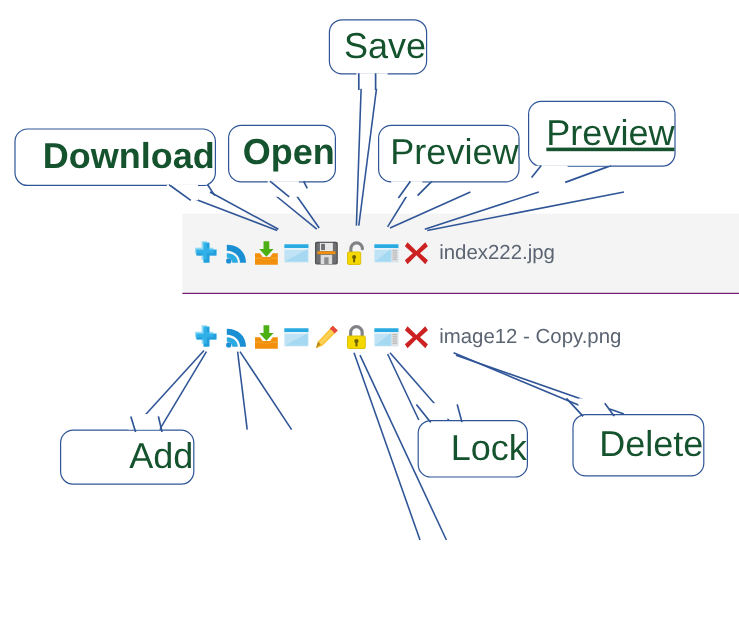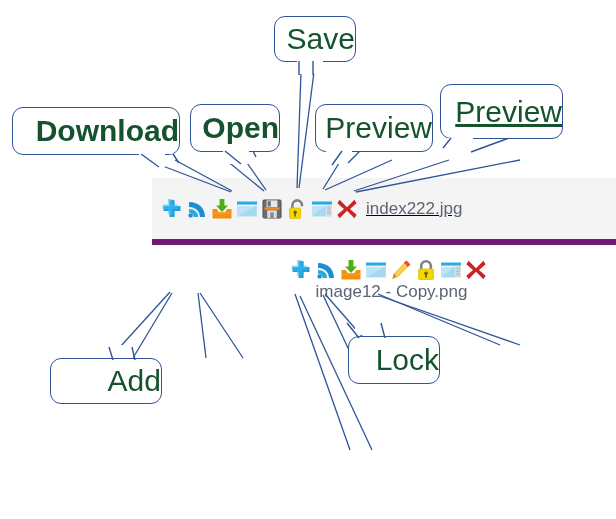--- a/index.html
+++ b/index.html
@@ -26,32 +26,30 @@
     display: flex;
     align-items: center;
     box-sizing: border-box;
   }
   #row-index222 {
     left: 152px;
     top: 178px;
     width: 464px;
     height: 67px;
     background: #f4f4f4;
-    border-bottom: 6px solid #701a75;
+    border-bottom: 1px solid #701a75;
     padding-left: 8px;
-    text-decoration: underline;
   }
   #row-image12 {
     left: 152px;
     top: 258px;
     width: 464px;
     height: 46px;
     background: #ffffff;
     padding-left: 8px;
-    flex-direction: column;
   }
   .icon-strip {
     display: flex;
     align-items: center;
     gap: 1px;
   }
   .icon {
     width: 24px;
     height: 24px;
     flex: 0 0 24px;
@@ -366,25 +364,34 @@
     <span>Add</span>
     <span class="tail" style="left:56px; top:-14px;">
       <svg width="34" height="16" viewBox="0 0 34 16">
         <path d="M6 15 L2 2 M28 15 L25 2" fill="none" stroke="#2f5597" stroke-width="1.4"></path>
         <rect x="6" y="15" width="22.6" height="3" fill="#ffffff"></rect>
       </svg>
     </span>
   </div>
 
 
-  <div class="callout" style="left:348px; top:336px; width:92px; height:48px;">
+  <div class="callout" style="left:348px; top:350px; width:92px; height:48px;">
     <span>Lock</span>
     <span class="tail" style="left:6px; top:-15px;">
       <svg width="36" height="17" viewBox="0 0 36 17">
         <path d="M4 16 L-8 1 M30 16 L26 1" fill="none" stroke="#2f5597" stroke-width="1.4"></path>
         <rect x="4" y="16" width="26.6" height="3" fill="#ffffff"></rect>
       </svg>
     </span>
   </div>
 
+  <div class="callout" style="left:477px; top:345px; width:110px; height:52px;">
+    <span>Delete</span>
+    <span class="tail" style="left:4px; top:-14px;">
+      <svg width="40" height="16" viewBox="0 0 40 16">
+        <path d="M4 15 L-10 0 M30 15 L22 4" fill="none" stroke="#2f5597" stroke-width="1.4"></path>
+        <rect x="4" y="15" width="26.6" height="3" fill="#ffffff"></rect>
+      </svg>
+    </span>
+  </div>
 
 
 </div>
 
 </body></html>

